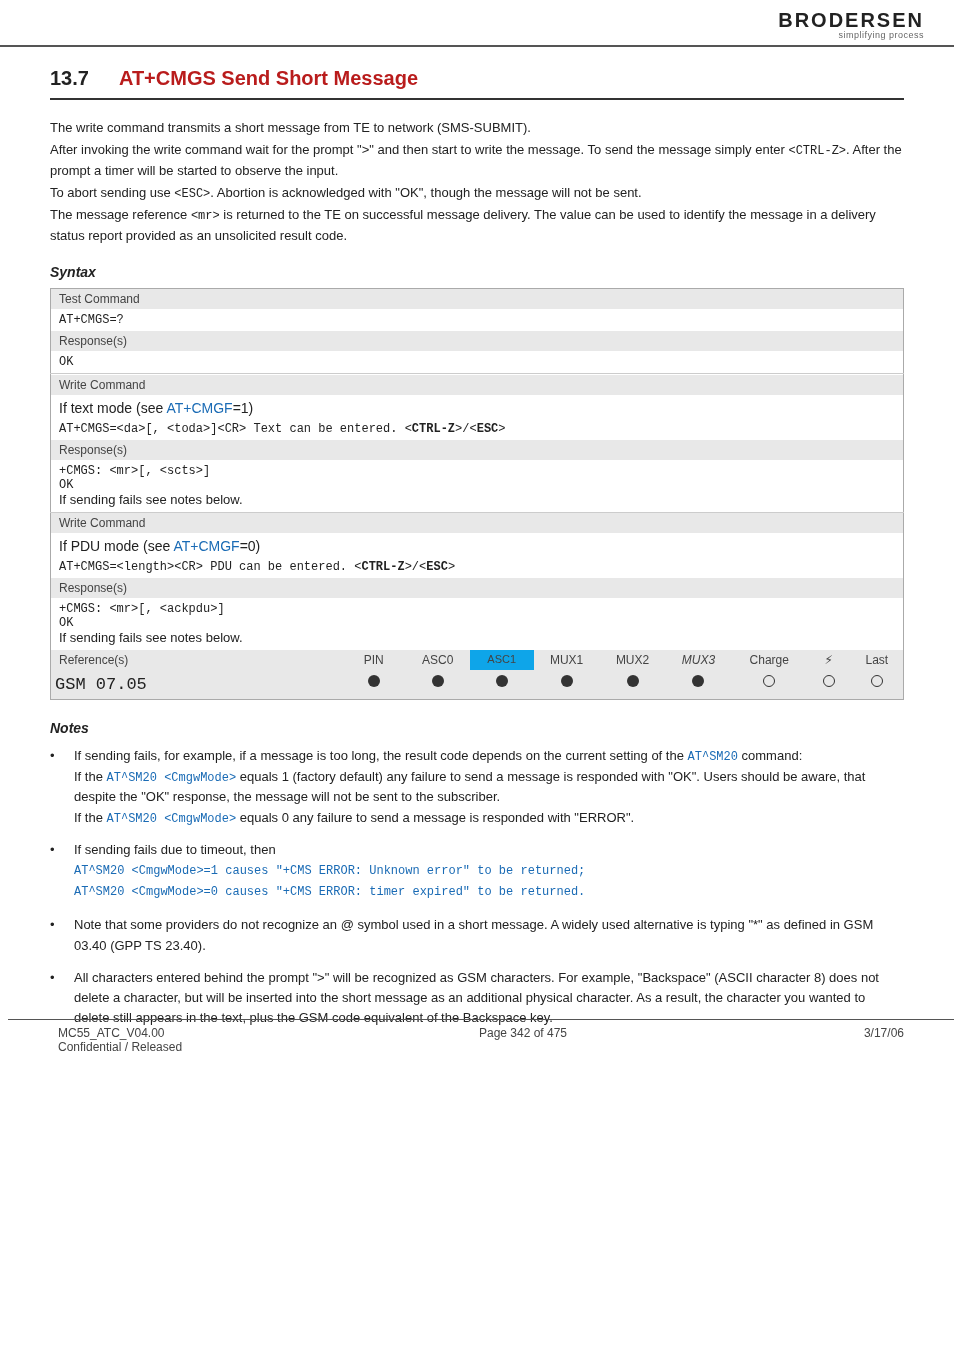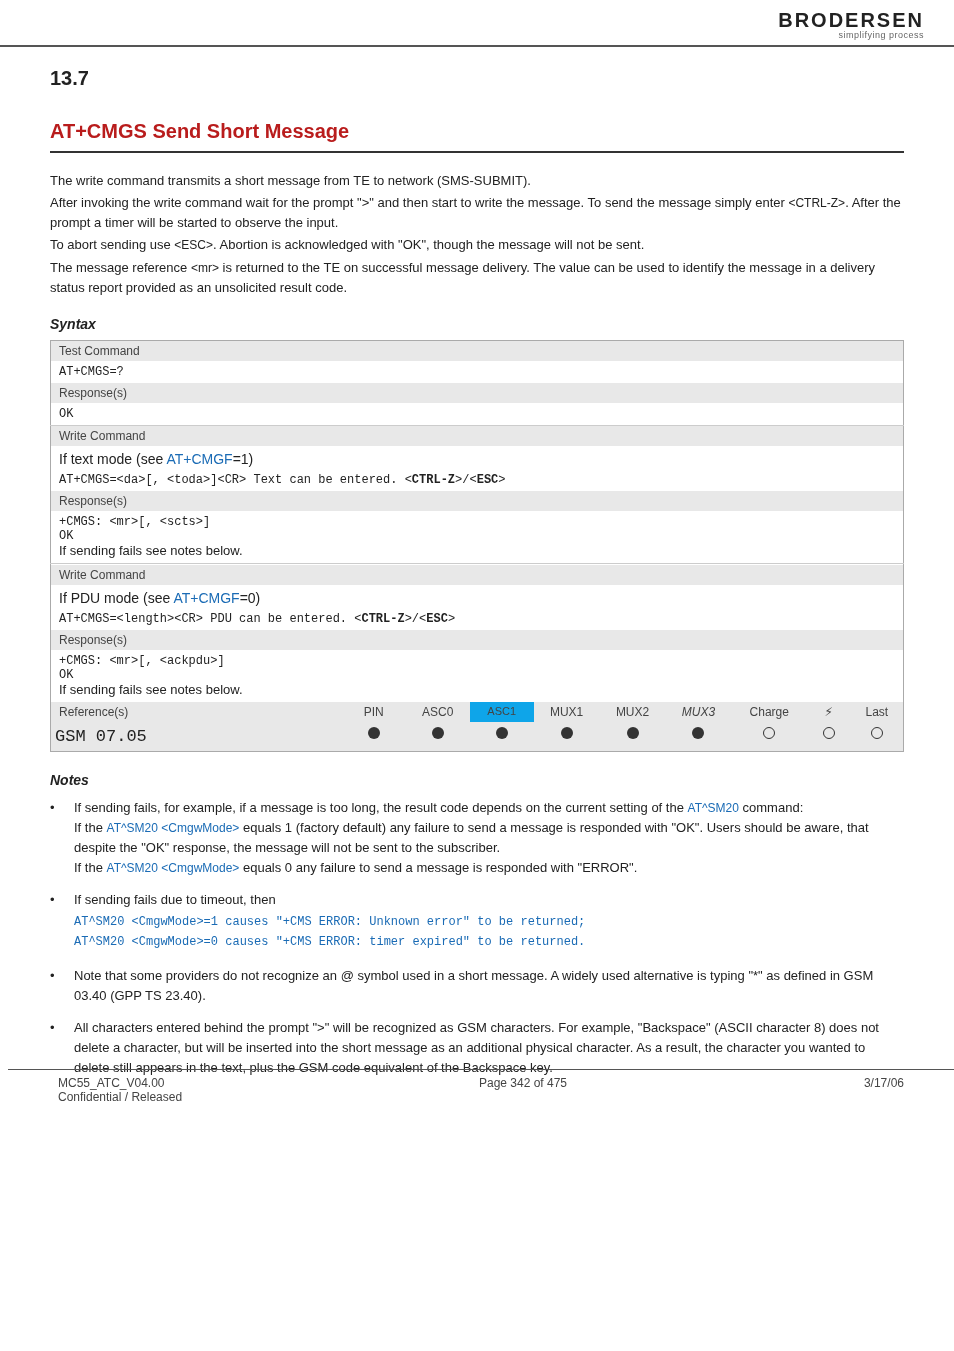--- a/index.html
+++ b/index.html
@@ -33,21 +33,20 @@
     }
 
     
     .section-heading {
       display: flex;
       align-items: baseline;
       gap: 30px;
       margin-bottom: 18px;
       border-bottom: 2px solid #333;
       padding-bottom: 8px;
-      flex-direction: column;
     }
     .section-number {
       font-size: 20px;
       font-weight: bold;
       color: #222;
       white-space: nowrap;
     }
     .section-title {
       font-size: 20px;
       font-weight: bold;
@@ -58,21 +57,21 @@
     .intro-text {
       margin-bottom: 18px;
       line-height: 1.55;
       font-size: 13px;
     }
     .intro-text p {
       margin-bottom: 2px;
     }
 
     code, .code-inline {
-      font-family: Liberation Sans, sans-serif;
+      font-family: Liberation Mono, monospace;
       font-size: 12px;
     }
 
     
     .syntax-heading {
       font-style: italic;
       font-weight: bold;
       font-size: 14px;
       margin-bottom: 8px;
     }

